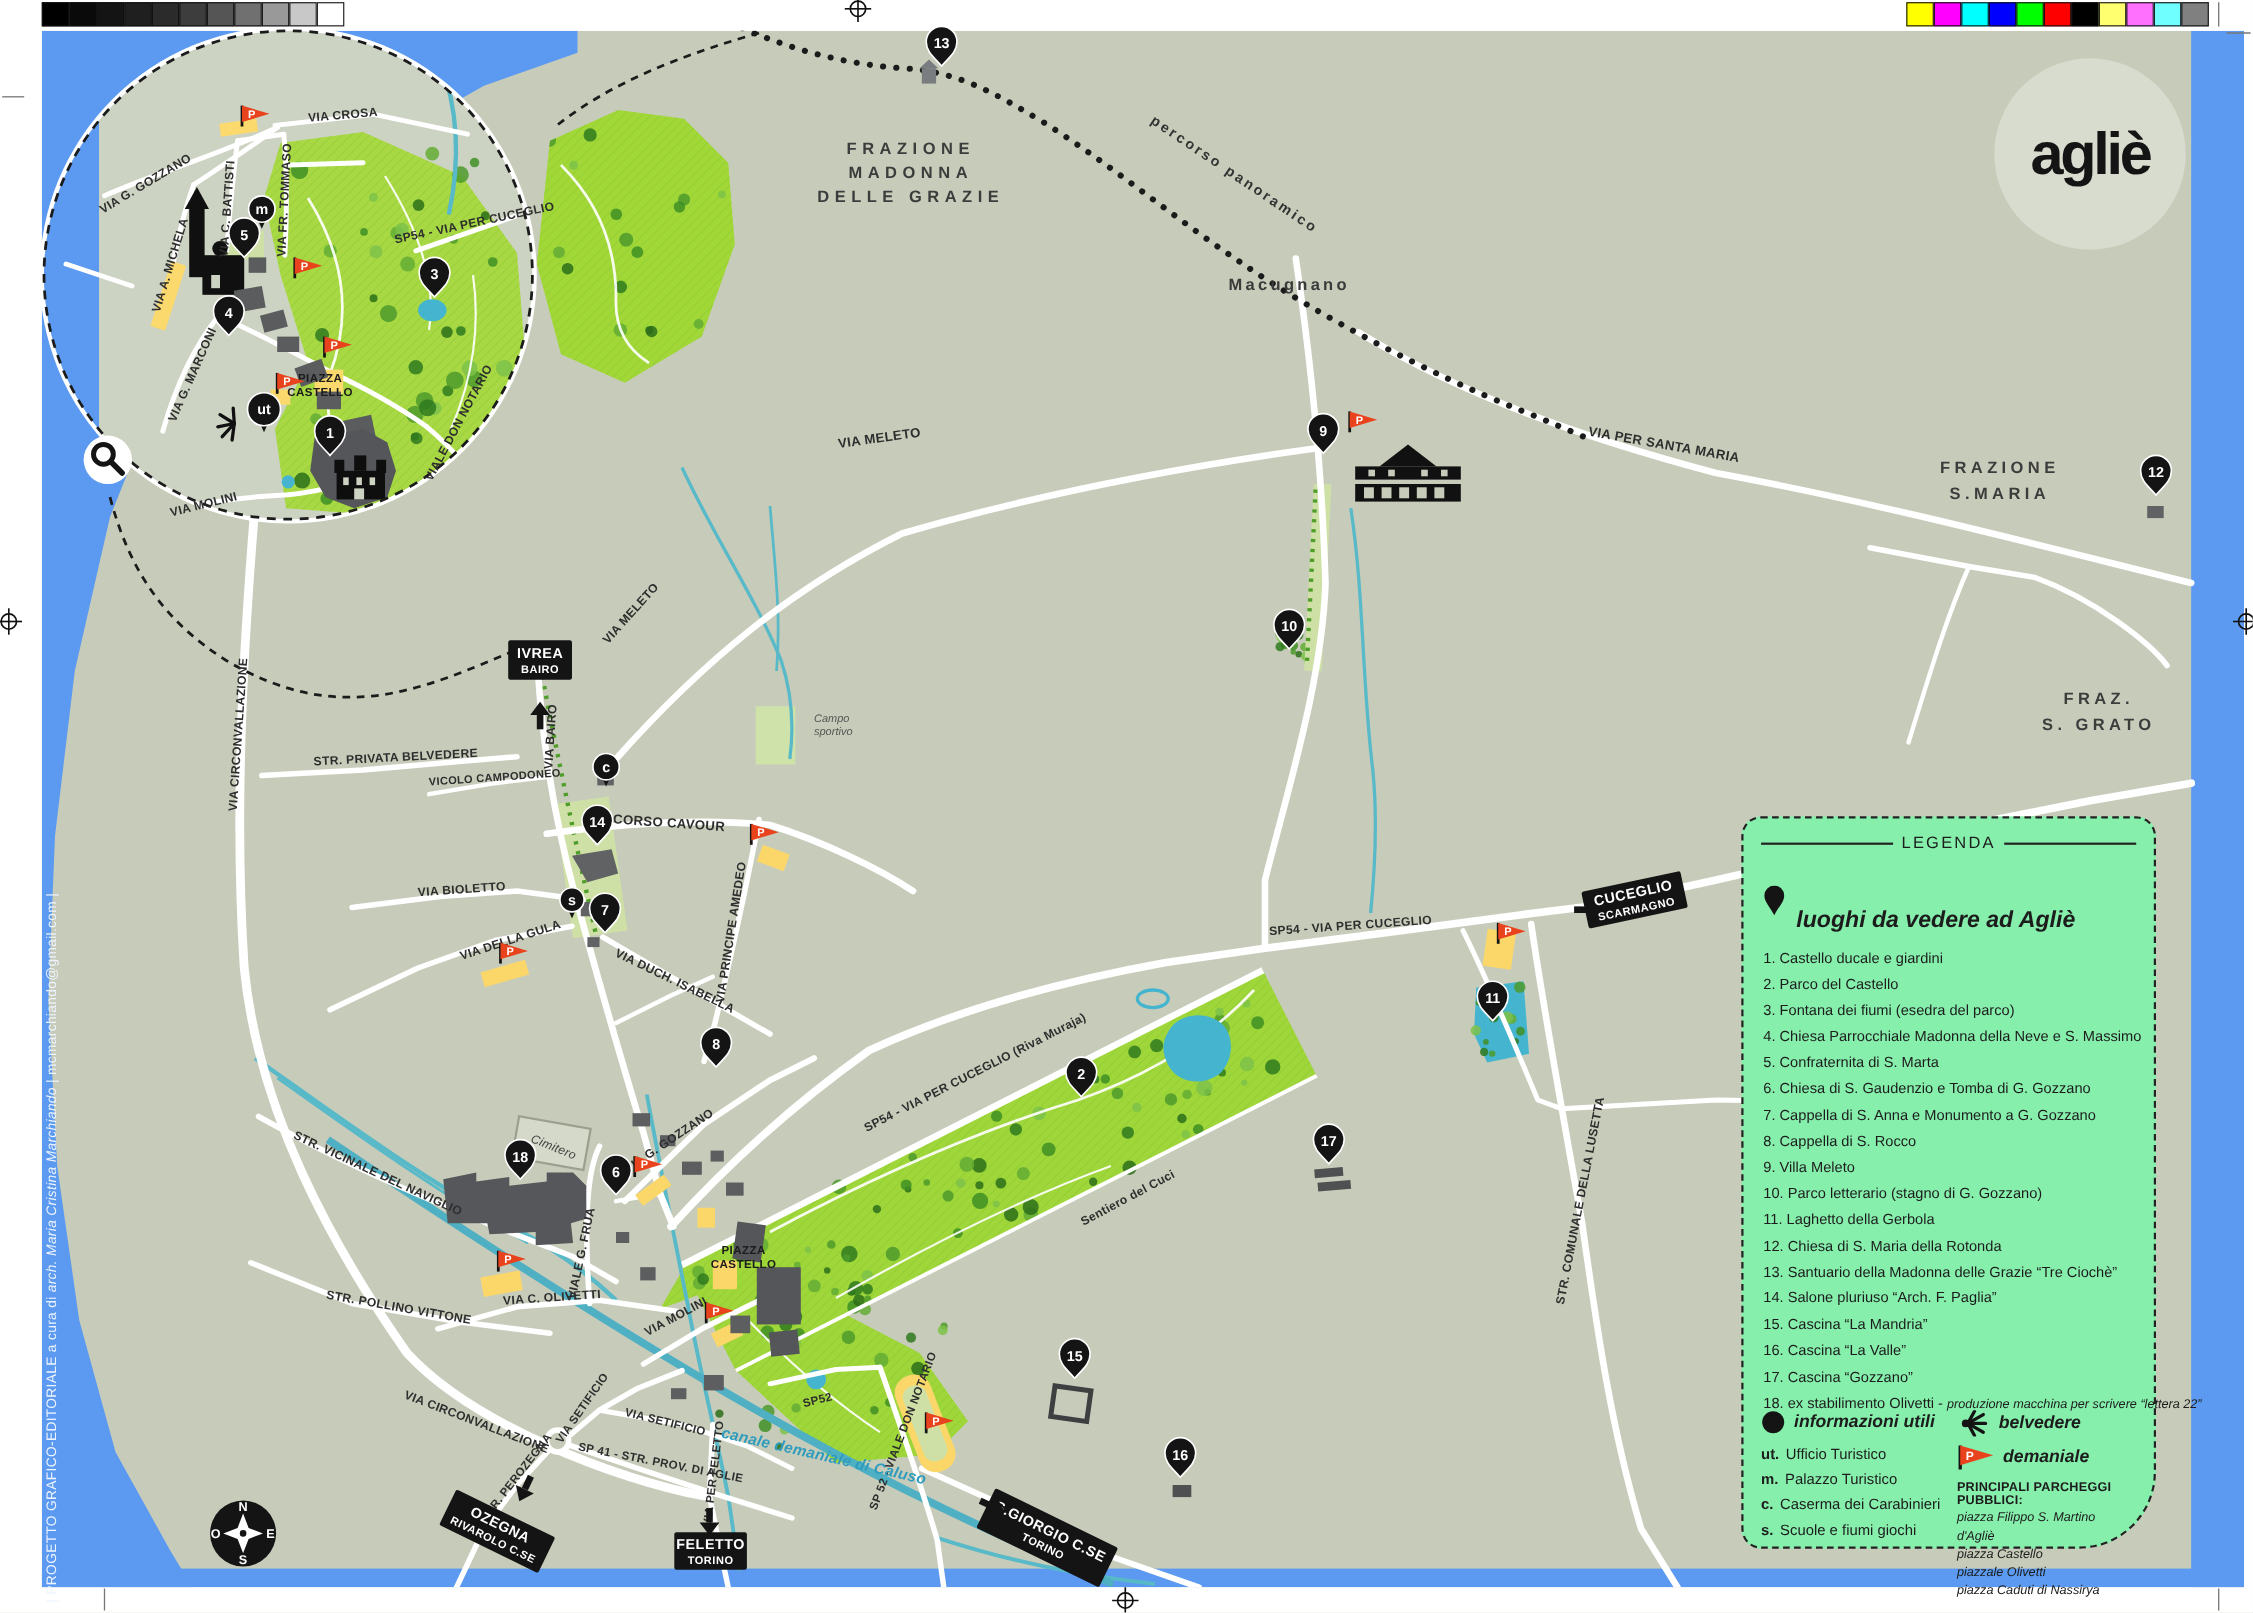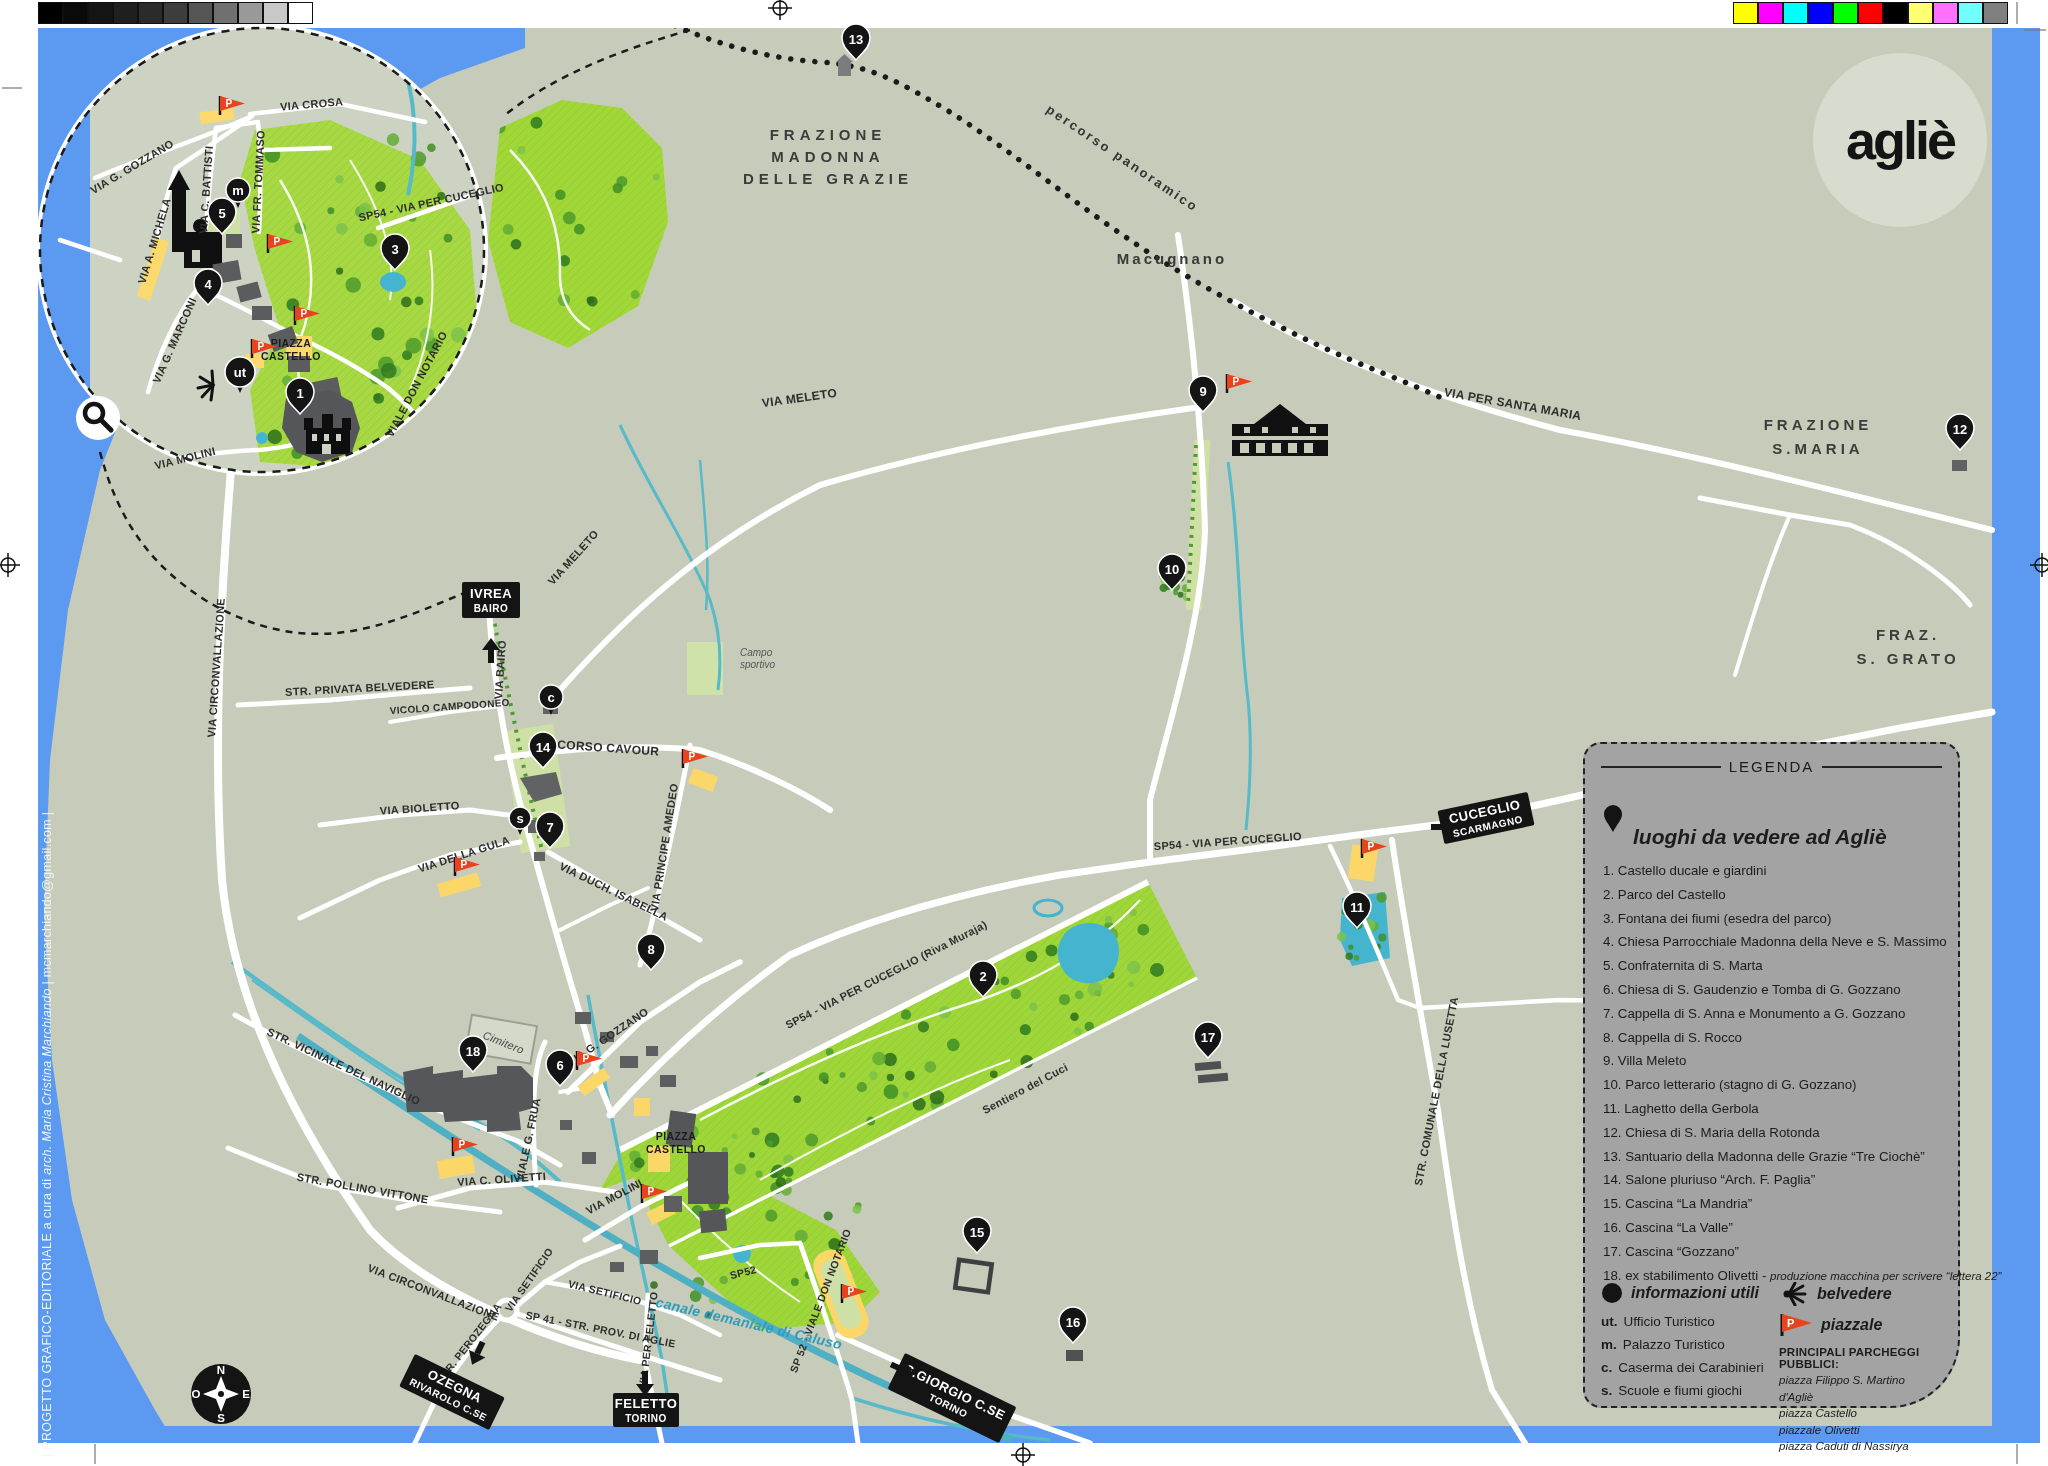--- a/index.html
+++ b/index.html
@@ -31,21 +31,21 @@
           writing-mode:vertical-rl;transform:rotate(180deg);
           color:#eef4ff;font-size:12.5px;white-space:nowrap;letter-spacing:.3px;}
   #credit i{font-style:italic;}
 
   
   #logo{position:absolute;left:1813px;top:53px;width:174px;height:174px;border-radius:50%;
         background:#d8dcce;display:flex;align-items:center;justify-content:center;}
   #logo span{font-size:54px;font-weight:700;letter-spacing:-3px;color:#141414;}
 
   
-  #legend{position:absolute;left:1583px;top:742px;width:377px;height:666px;background:#a3a3a3;
+  #legend{position:absolute;left:1583px;top:742px;width:377px;height:666px;background:#86efac;
           border:2px dashed #222;border-radius:18px 18px 70px 18px;box-sizing:border-box;
           padding:12px 16px;color:#1c1c1c;}
   .leg-title{display:flex;align-items:center;gap:8px;margin-top:2px;}
   .leg-title .rule{flex:1;height:2px;background:#222;}
   .leg-title .tt{font-size:15px;letter-spacing:2px;font-weight:400;}
   .leg-places{display:flex;align-items:center;gap:10px;margin:14px 0 10px 2px;}
   .leg-places .lbl{font-size:21px;font-weight:700;font-style:italic;margin-top:36px;}
   #leg-list{list-style:none;margin:4px 0 0 2px;padding:0;}
   #leg-list li{font-size:13.3px;line-height:23.8px;white-space:nowrap;}
   #leg-list li i{font-size:11.5px;font-style:italic;}
@@ -925,21 +925,21 @@
               <circle cx="8" cy="12" r="3.5" fill="#141414"></circle>
         </svg>
         <div class="lbl">belvedere</div>
       </div>
       <div class="leg-row">
         <svg width="34" height="26" viewBox="0 0 34 26">
           <line x1="3" y1="2" x2="3" y2="24" stroke="#141414" stroke-width="3"></line>
           <polygon points="3,2 33,11 3,20" fill="#e8431c"></polygon>
           <text x="8" y="15" font-size="11" font-weight="700" fill="#fff" font-family="Liberation Sans, sans-serif">P</text>
         </svg>
-        <div class="lbl">piazzale</div>
+        <div class="lbl">demaniale</div>
       </div>
       <div class="leg-ph">PRINCIPALI PARCHEGGI PUBBLICI:</div>
       <div id="leg-park-list">
             <div class="leg-pl">piazza Filippo S. Martino d'Agliè</div>
             <div class="leg-pl">piazza Castello</div>
             <div class="leg-pl">piazzale Olivetti</div>
             <div class="leg-pl">piazza Caduti di Nassirya</div>
           </div>
     </div>
   </div>

